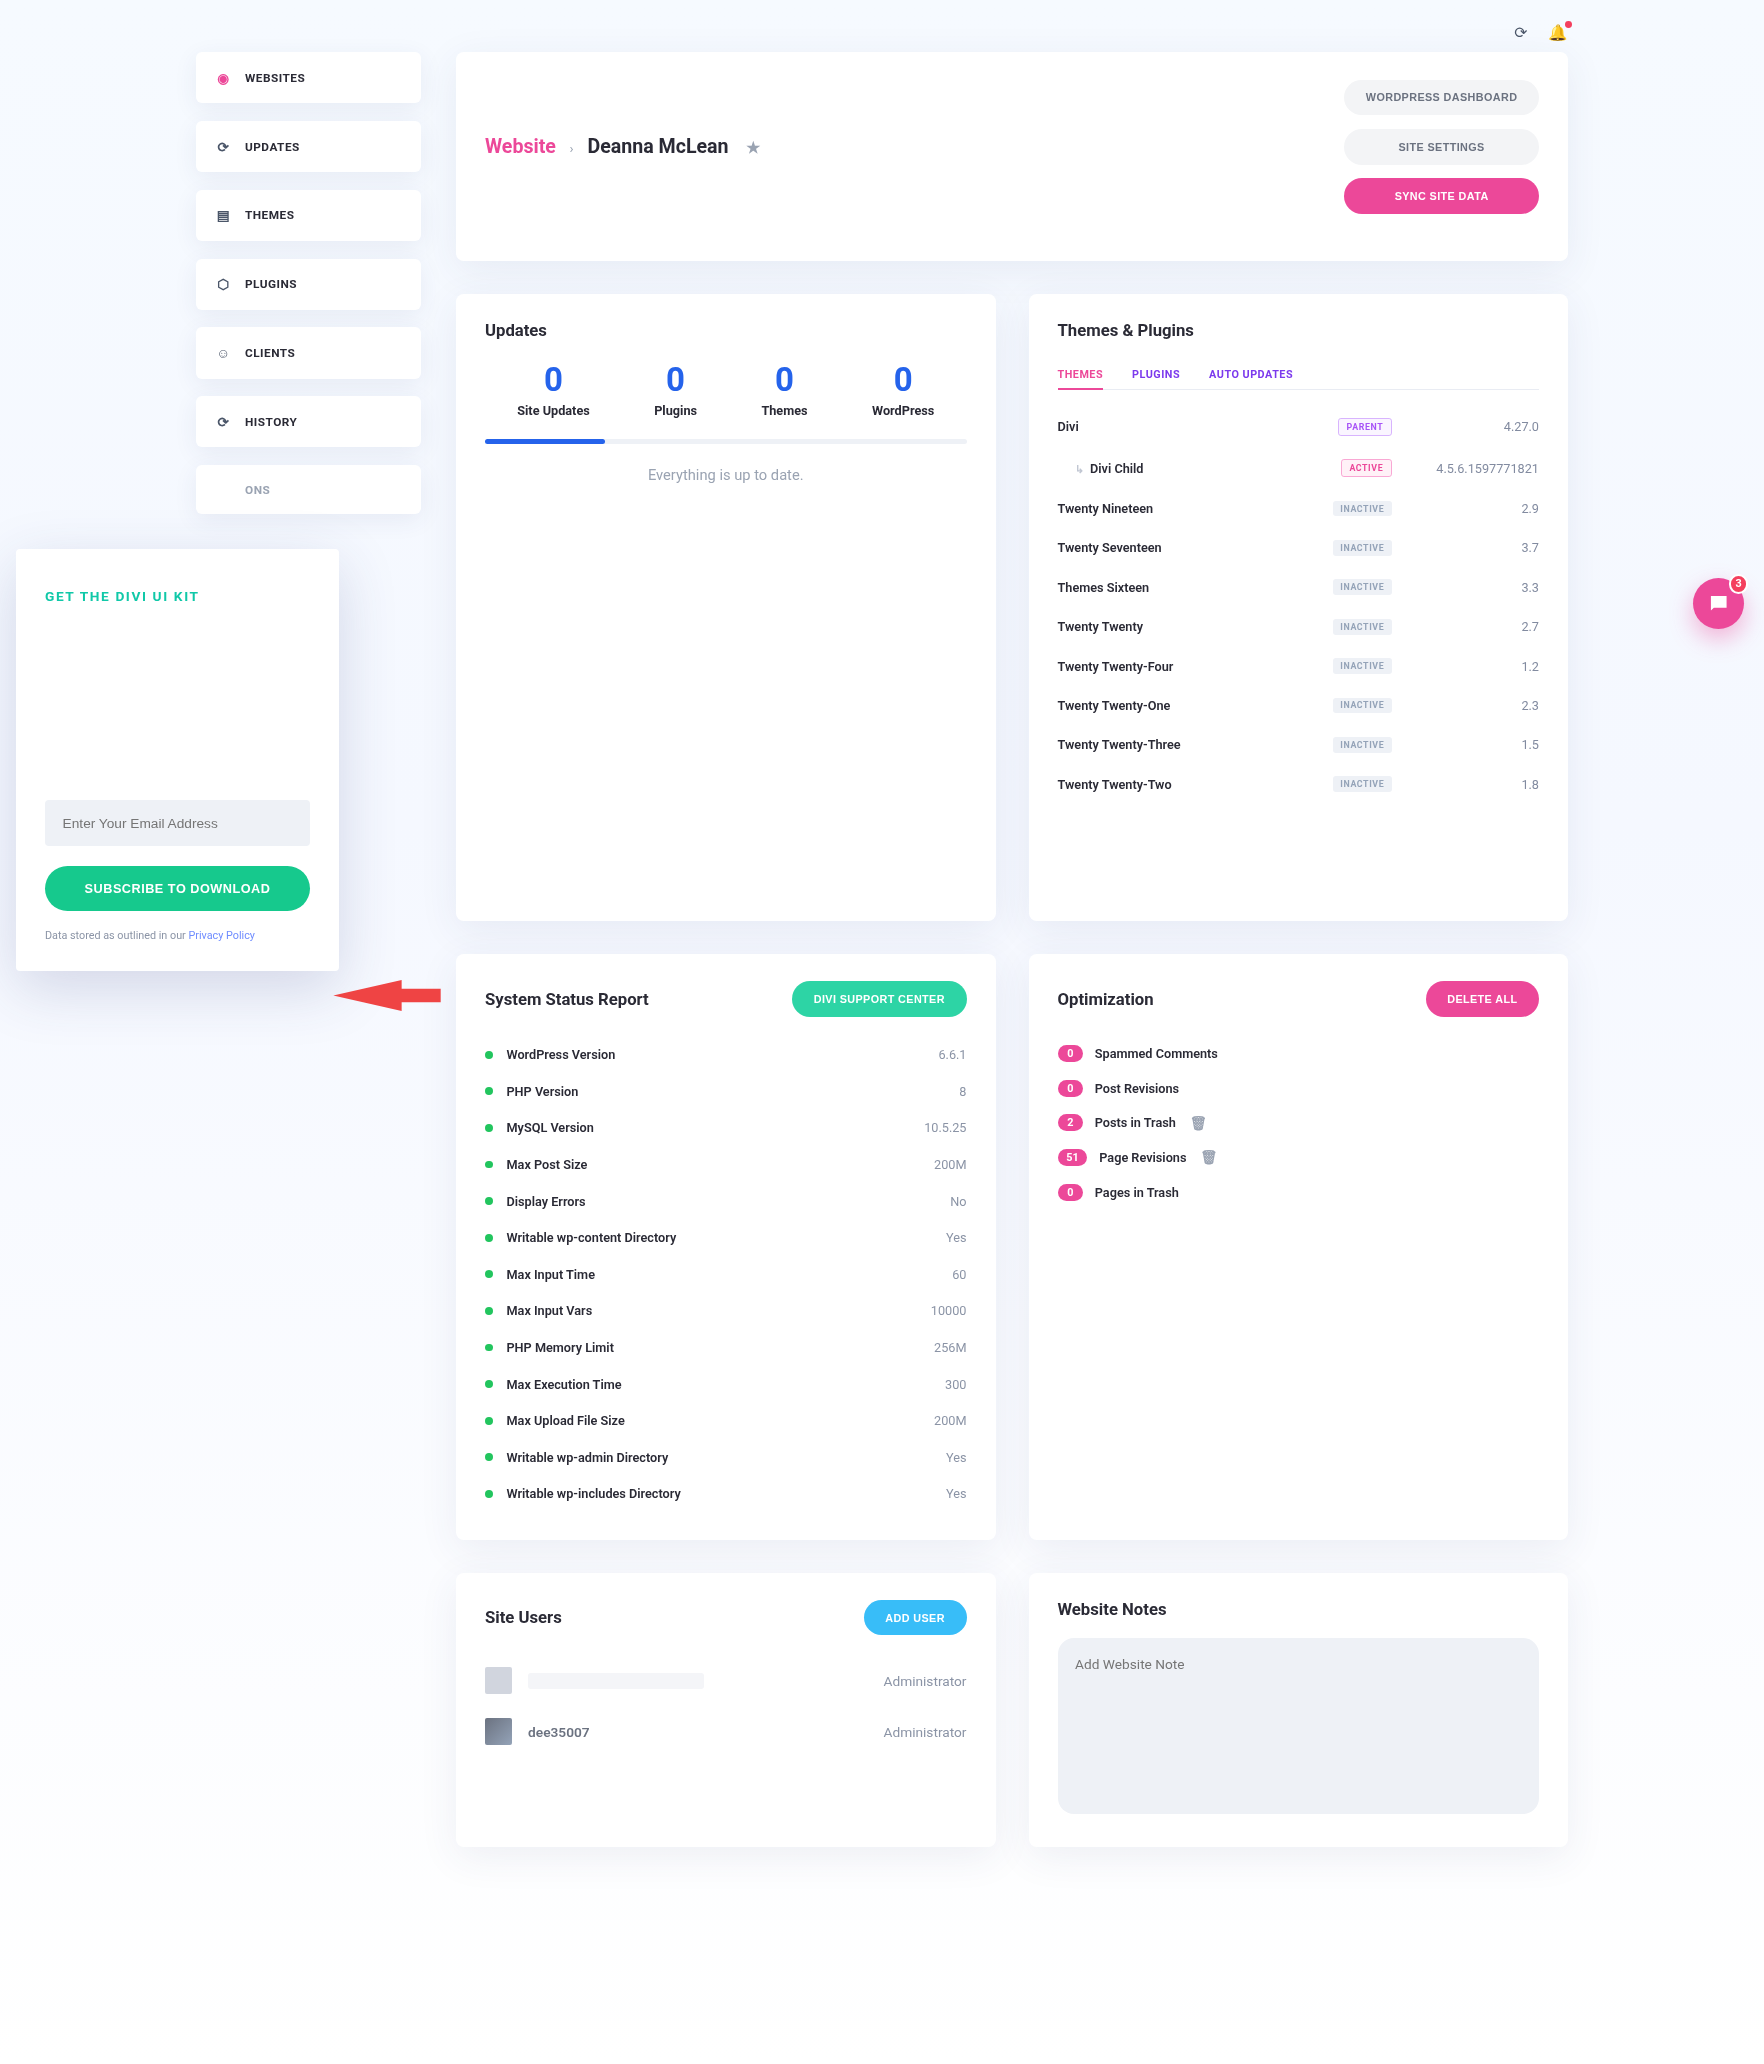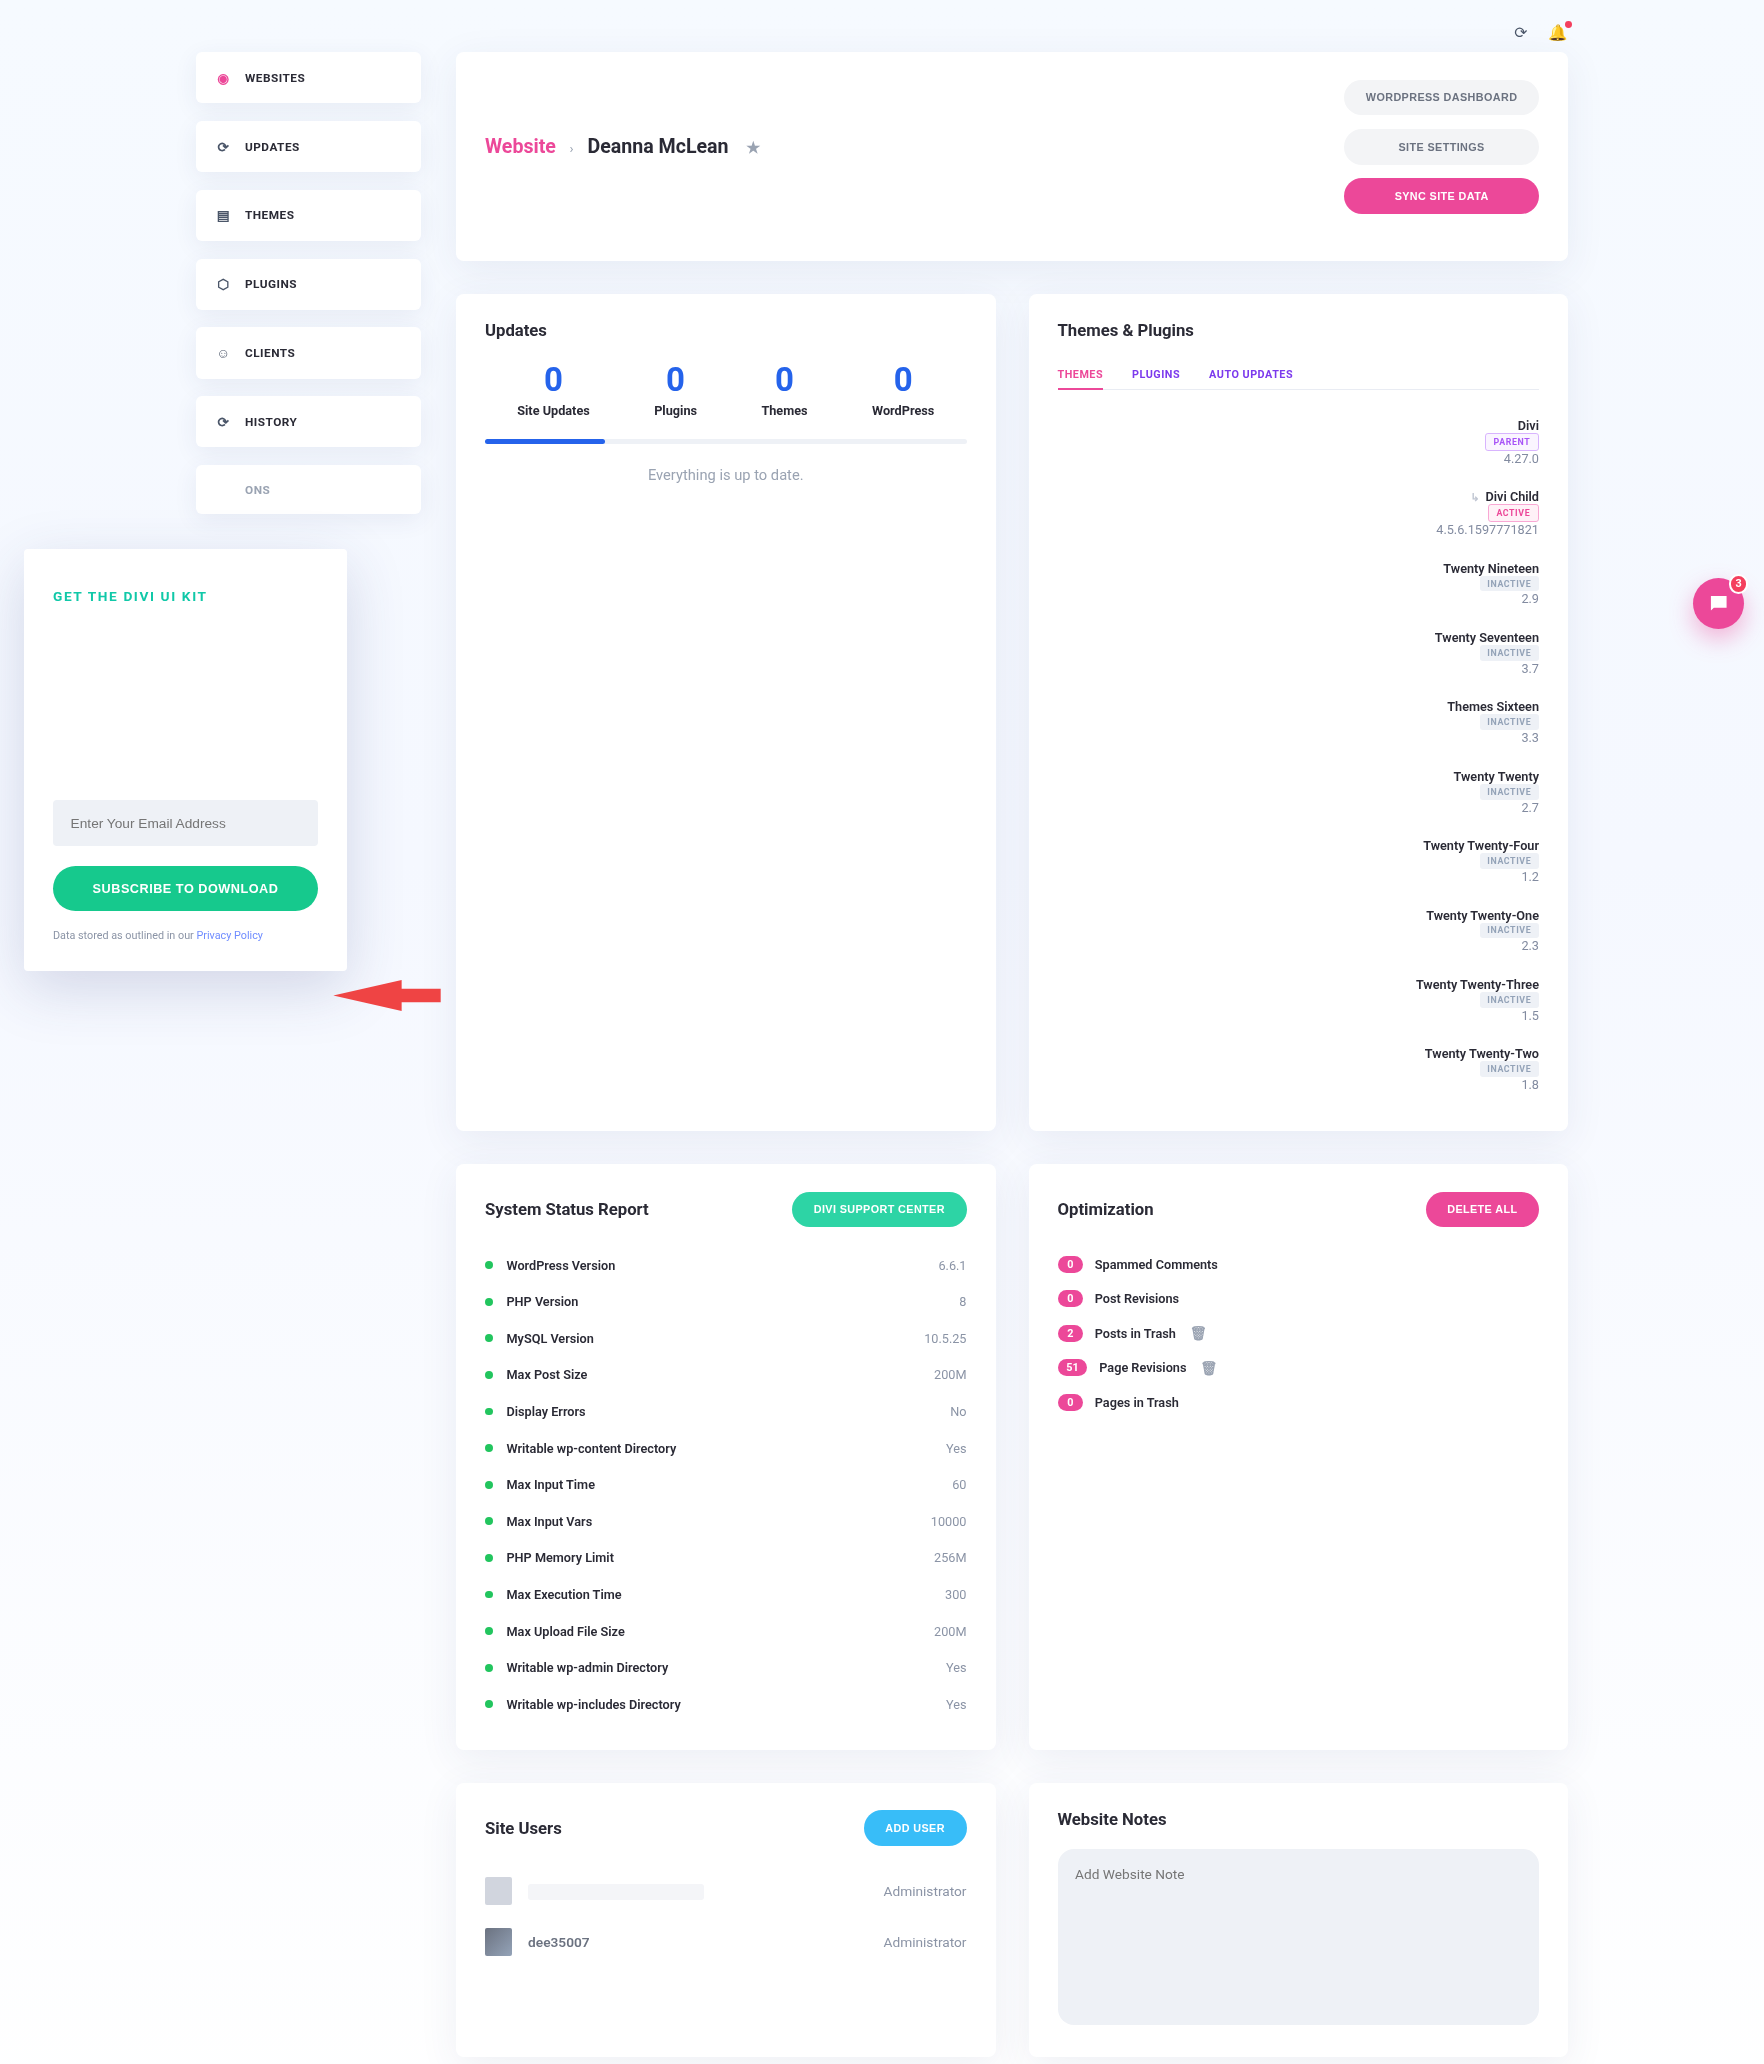--- a/index.html
+++ b/index.html
@@ -100,23 +100,22 @@
   .updates-row .lbl { font-size:12.7px; font-weight:700; margin-top:3.9px; }
   .ubar { height:4.9px; background:#eef1f6; border-radius:4.9px; margin-top:21.6px; position:relative; }
   .ubar .seg { position:absolute; left:0; top:0; height:100%; width:25%; background:#2563eb; border-radius:4.9px; }
   .up-msg { text-align:center; color:#9aa3b2; font-size:14.7px; margin-top:21.6px; }
 
   
   .tabs { display:flex; gap:29px; border-bottom:1px solid #e9ecf3; margin-bottom:15.7px; }
   .tab { padding: 7.8px 0; font-size:10.8px; font-weight:700; letter-spacing:0.5px; text-transform:uppercase; color:#7c3aed; cursor:pointer; }
   .tab.active { color:#ec4899; border-bottom:2.9px solid #ec4899; margin-bottom:-1px; }
   .theme-row {
-    display:flex; align-items:flex-end; padding:11.8px 0;
+    display:flex; align-items:center; padding:11.8px 0;
     font-size:12.7px;
-    flex-direction:column;
   }
   .theme-row .tname { flex:1; font-weight:600; }
   .theme-row .tname .child { margin-left:17.6px; }
   .theme-row .tname .childicon { color:#c0c6d2; margin-right:5.9px; font-size:10.8px; }
   .badge { font-size:8.8px; font-weight:700; letter-spacing:0.6px; text-transform:uppercase; border-radius:2.9px; padding:2.9px 7.8px; }
   .badge-parent { color:#a855f7; border:1px solid #d8b4fe; background:#faf5ff; }
   .badge-active { color:#ec4899; border:1px solid #f9a8d4; background:#fff1f7; }
   .badge-inactive { color:#94a3b8; background:#eef1f6; }
   .theme-row .ver { width:147px; text-align:right; color:#828ba0; font-size:12.7px; }
 
@@ -140,21 +139,21 @@
 
   
   .note-ta {
     width:100%; height:176px; border:none; background:#eef1f6; border-radius:16px;
     padding:17.6px; font-family:inherit; font-size:13.7px; color:#6b7280; resize:none;
   }
 
   
   .promo {
     position:absolute;
-    left:24px; top:549px;
+    left:16px; top:549px;
     width:323px;
     background:#fff;
     border-radius:3.9px;
     box-shadow:0 17.6px 59px rgba(50,60,120,0.18);
     padding: 39px 29px 29px 29px;
   }
   .promo-title {
     color:#10c8a8; font-size:13.7px; letter-spacing:1.6px; font-weight:700; text-transform:uppercase;
     margin-bottom:196px;
   }

